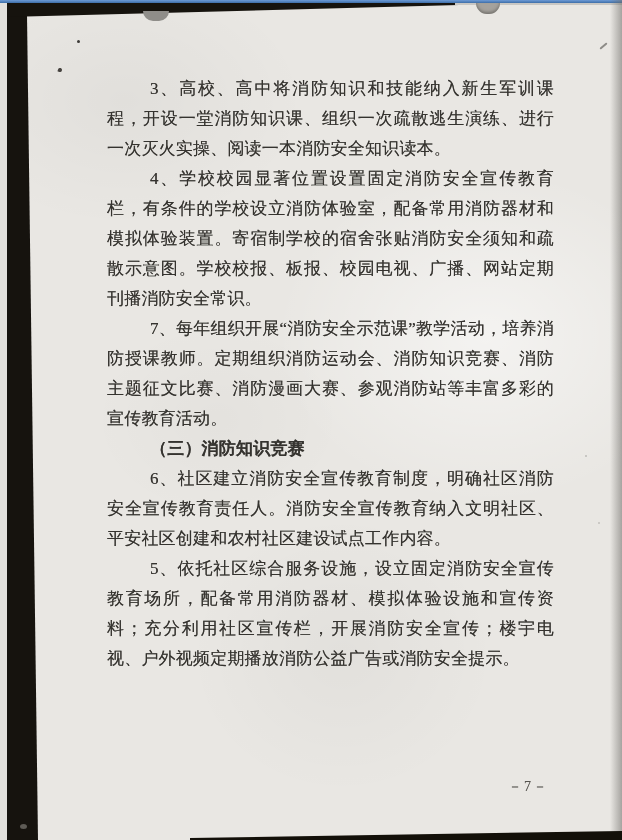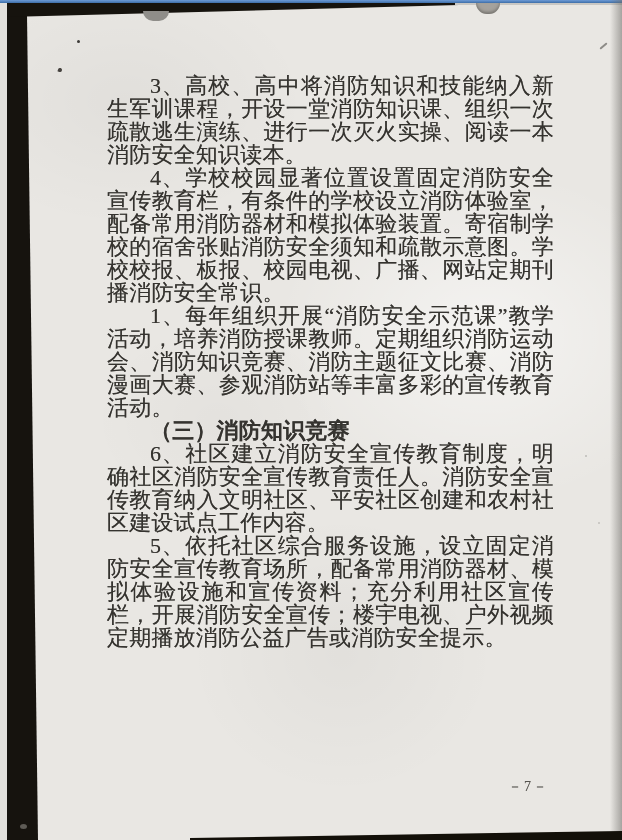--- a/index.html
+++ b/index.html
@@ -37,21 +37,21 @@
     box-shadow:inset 0 -2px 3px rgba(90,88,84,0.6);}
   .right-shadow{position:absolute;right:0;top:0;width:12px;height:840px;
     background:linear-gradient(to right, rgba(110,108,104,0), rgba(110,108,104,0.55));}
   .black-bottom{
     position:absolute;left:190px;bottom:0;width:432px;height:9px;background:#131009;
     clip-path:polygon(0 78%,100% 0,100% 100%,0 100%);
   }
   
   .text-area{
     position:absolute;left:107px;top:74px;width:447px;
-    color:#35332f;font-size:22px;line-height:23px;
+    color:#35332f;font-size:17px;line-height:30px;
     text-align:justify;letter-spacing:0.2px;
     text-shadow:0 0 0.5px rgba(45,43,40,0.65);
   }
   .text-area p{margin:0;text-indent:43px;}
   .text-area p.heading{font-weight:bold;}
   .page-number{
     position:absolute;left:508px;top:778px;
     font-size:14px;letter-spacing:2px;color:#56544f;
     text-shadow:0 0 0.5px rgba(86,84,79,0.5);
   }
@@ -79,21 +79,21 @@
   <div class="top-edge-right"></div>
   <div class="blue-line"></div>
   <div class="notch-left"></div>
   <div class="notch-right"></div>
   <div class="right-shadow"></div>
   <div class="black-bottom"></div>
 
   <div class="text-area">
     <p>3、高校、高中将消防知识和技能纳入新生军训课程，开设一堂消防知识课、组织一次疏散逃生演练、进行一次灭火实操、阅读一本消防安全知识读本。</p>
     <p>4、学校校园显著位置设置固定消防安全宣传教育栏，有条件的学校设立消防体验室，配备常用消防器材和模拟体验装置。寄宿制学校的宿舍张贴消防安全须知和疏散示意图。学校校报、板报、校园电视、广播、网站定期刊播消防安全常识。</p>
-    <p>1、每年组织开展“消防安全示范课”教学活动，培养消防授课教师。定期组织消防运动会、消防知识竞赛、消防主题征文比赛、消防漫画大赛、参观消防站等丰富多彩的宣传教育活动。</p>
+    <p>7、每年组织开展“消防安全示范课”教学活动，培养消防授课教师。定期组织消防运动会、消防知识竞赛、消防主题征文比赛、消防漫画大赛、参观消防站等丰富多彩的宣传教育活动。</p>
     <p class="heading">（三）消防知识竞赛</p>
     <p>6、社区建立消防安全宣传教育制度，明确社区消防安全宣传教育责任人。消防安全宣传教育纳入文明社区、平安社区创建和农村社区建设试点工作内容。</p>
     <p>5、依托社区综合服务设施，设立固定消防安全宣传教育场所，配备常用消防器材、模拟体验设施和宣传资料；充分利用社区宣传栏，开展消防安全宣传；楼宇电视、户外视频定期播放消防公益广告或消防安全提示。</p>
   </div>
 
   <div class="page-number">－7－</div>
 
   <div class="speck speck-1"></div>
   <div class="speck speck-2"></div>
   <div class="scratch-1"></div>

